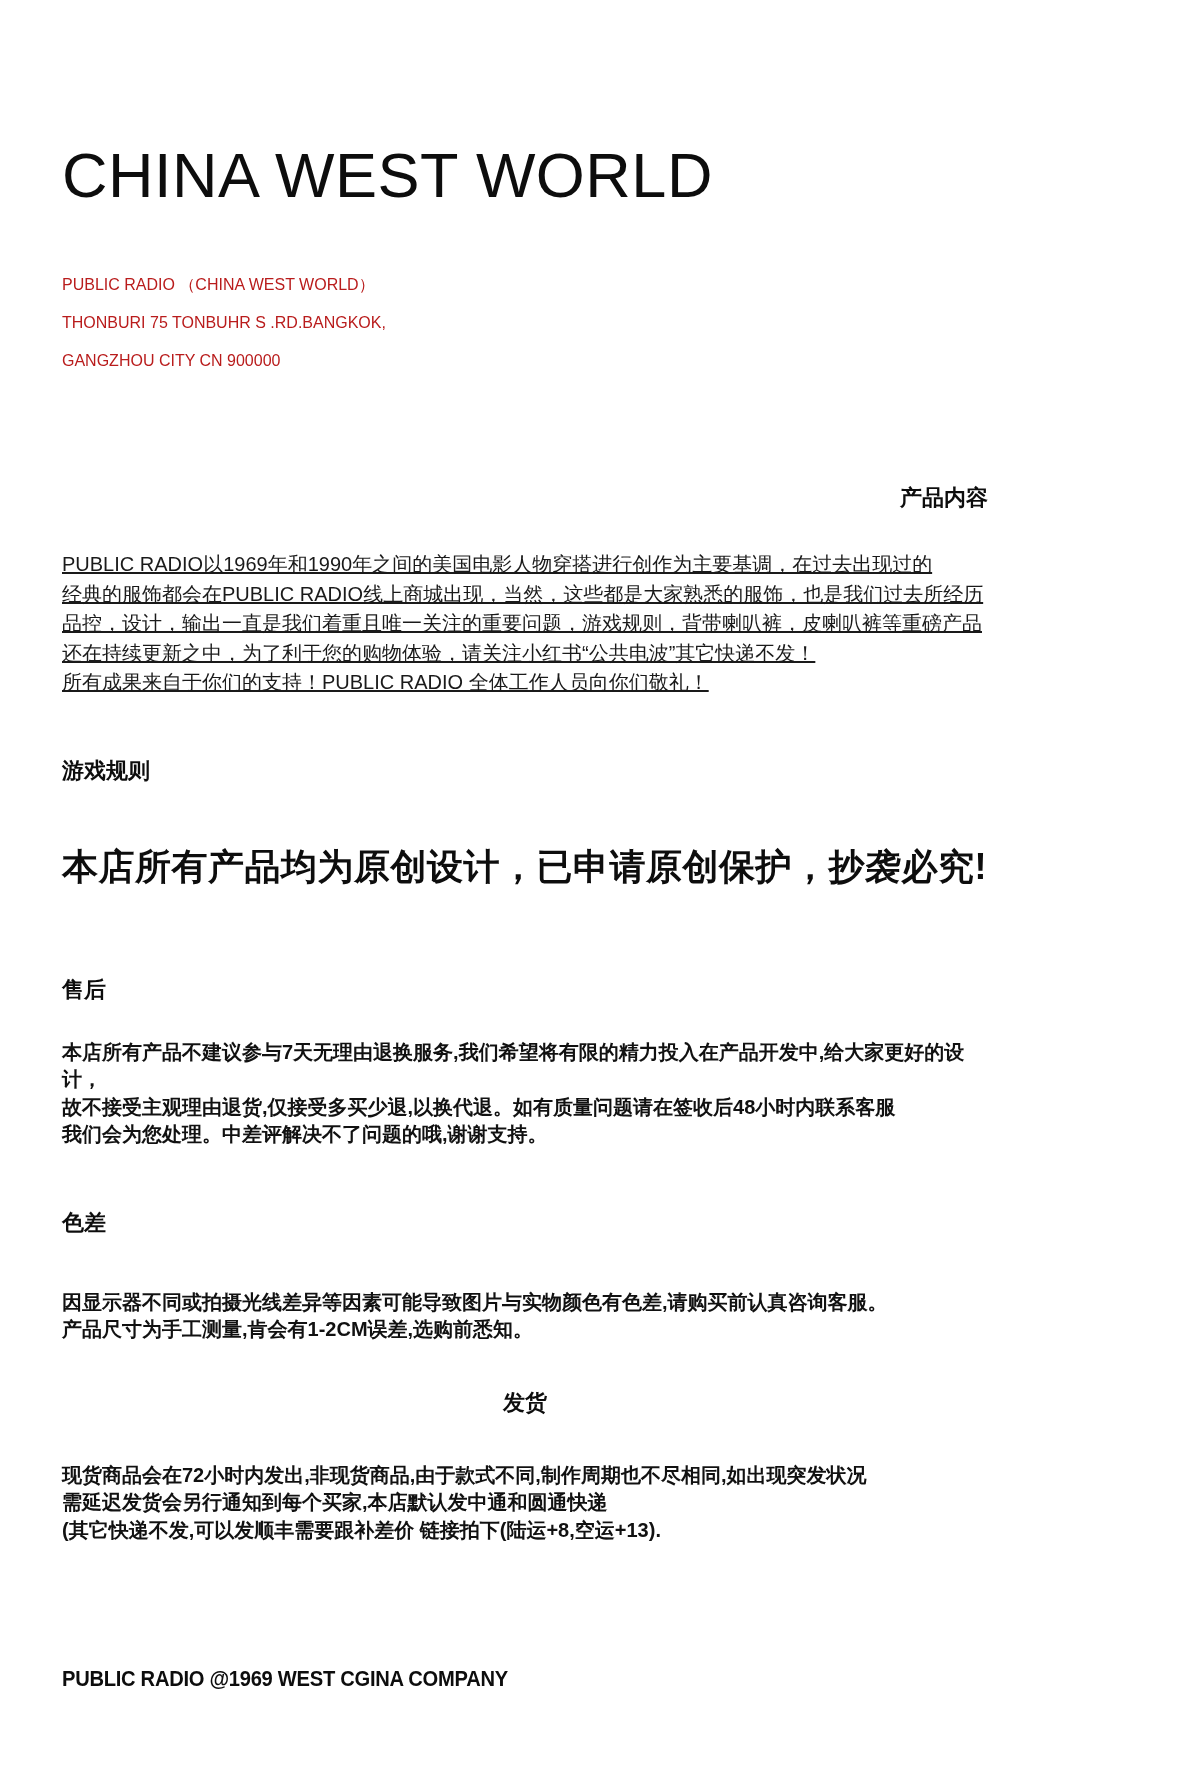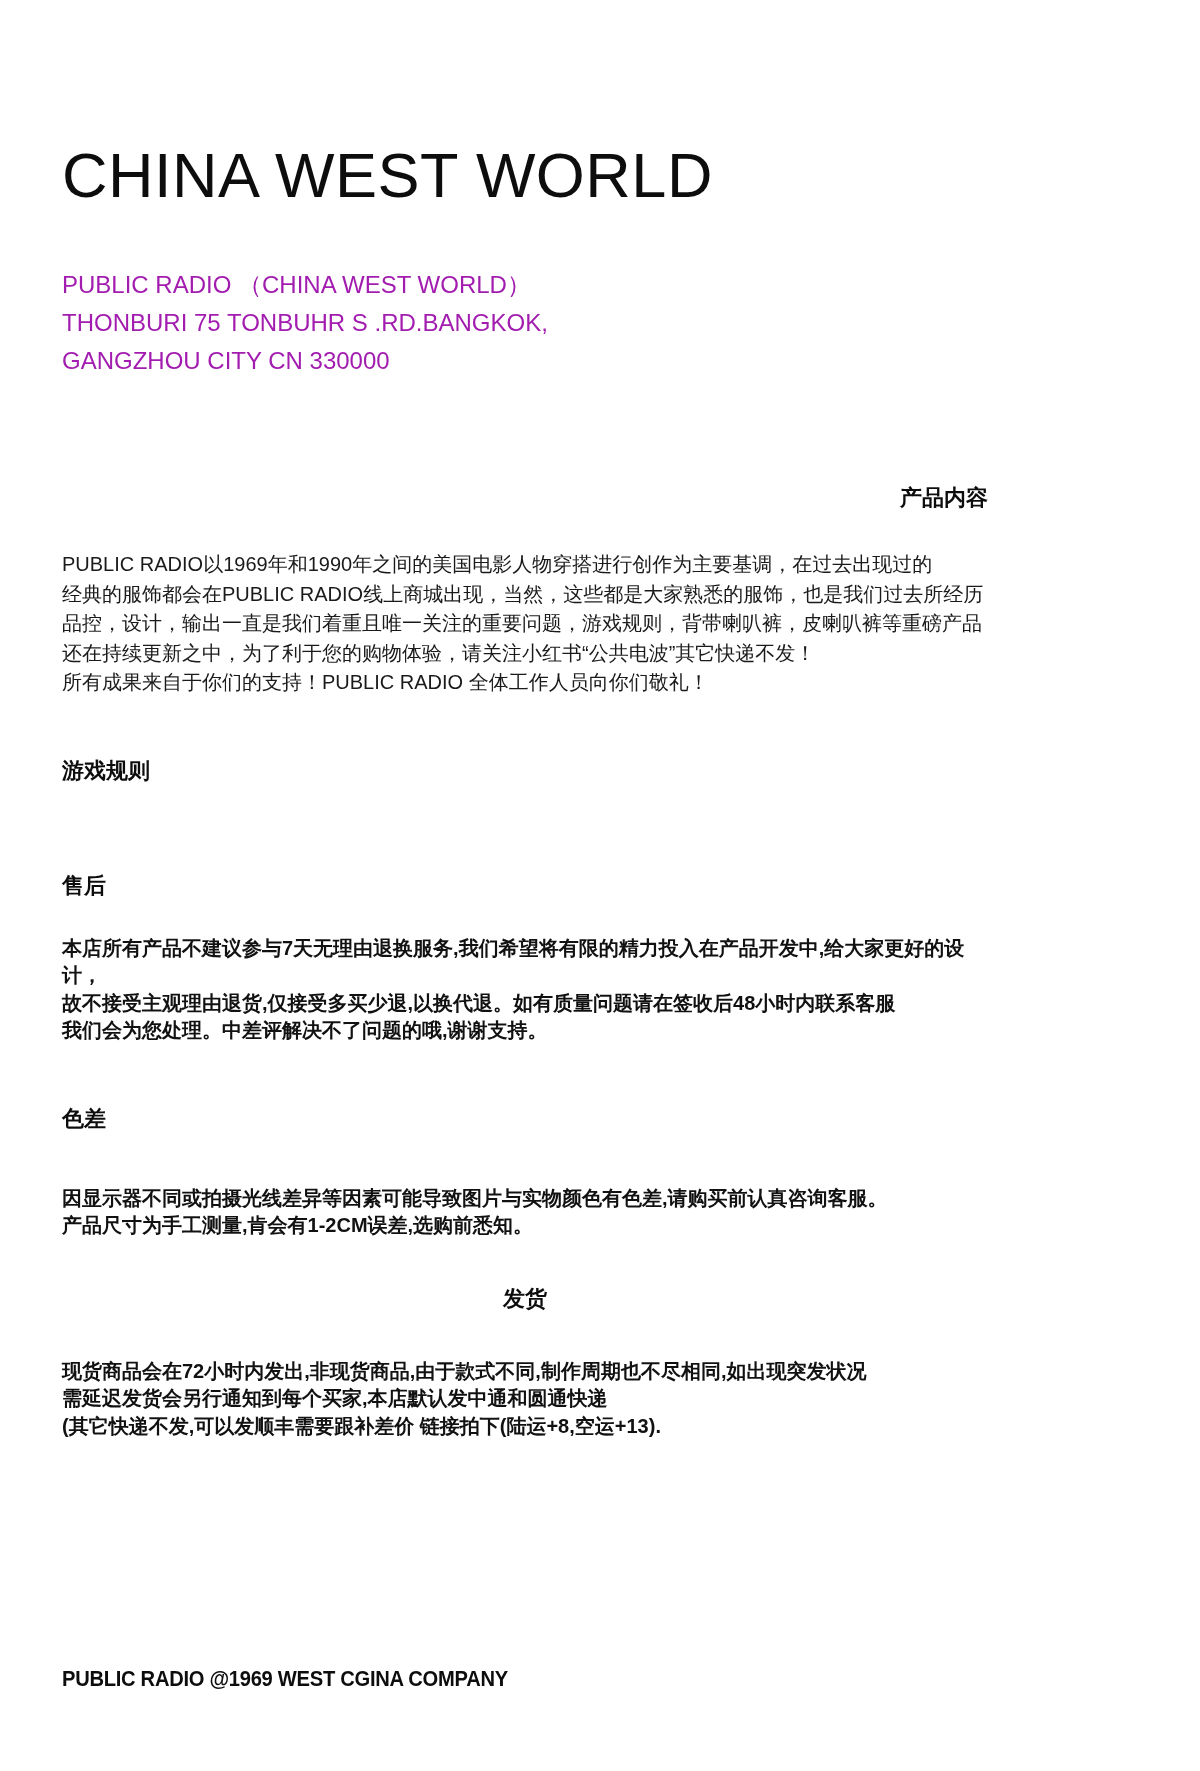--- a/index.html
+++ b/index.html
@@ -18,34 +18,34 @@
     margin-top: 138px;
     font-size: 63px;
     line-height: 74px;
     font-weight: 400;
     letter-spacing: 0.5px;
     color: #0d0d0d;
     white-space: nowrap;
   }
   .address { margin-top: 54px; }
   .address-line {
-    font-size: 24px;
+    font-size: 16px;
     line-height: 38px;
     font-weight: 400;
-    color: #a21caf;
+    color: #b91c1c;
   }
   .section-heading {
     font-size: 22px;
     line-height: 30px;
     font-weight: 700;
     color: #0d0d0d;
   }
   .h-product   { margin-top: 103px; text-align: right; }
   .para { font-size: 20px; color: #1a1a1a; }
-  .para-regular { margin-top: 37px; line-height: 29.5px; font-weight: 400; }
+  .para-regular { margin-top: 37px; line-height: 29.5px; font-weight: 400; text-decoration: underline; }
   .h-rules     { margin-top: 58px; }
   .statement {
     margin-top: 58px;
     font-size: 36px;
     line-height: 46px;
     font-weight: 800;
     letter-spacing: 0.5px;
     color: #0d0d0d;
     white-space: nowrap;
   }
@@ -77,33 +77,34 @@
 </head>
 <body>
 
 <div class="page">
 
   <div class="brand-title">CHINA WEST WORLD</div>
 
   <div class="address">
     <div class="address-line">PUBLIC RADIO （CHINA WEST WORLD）</div>
     <div class="address-line">THONBURI 75 TONBUHR S .RD.BANGKOK,</div>
-    <div class="address-line">GANGZHOU CITY CN 330000</div>
+    <div class="address-line">GANGZHOU CITY CN 900000</div>
   </div>
 
   <div class="section-heading h-product">产品内容</div>
   <div class="para para-regular">
     <div>PUBLIC RADIO以1969年和1990年之间的美国电影人物穿搭进行创作为主要基调，在过去出现过的</div>
     <div>经典的服饰都会在PUBLIC RADIO线上商城出现，当然，这些都是大家熟悉的服饰，也是我们过去所经历</div>
     <div>品控，设计，输出一直是我们着重且唯一关注的重要问题，游戏规则，背带喇叭裤，皮喇叭裤等重磅产品</div>
     <div>还在持续更新之中，为了利于您的购物体验，请关注小红书“公共电波”其它快递不发！</div>
     <div>所有成果来自于你们的支持！PUBLIC RADIO 全体工作人员向你们敬礼！</div>
   </div>
 
   <div class="section-heading h-rules">游戏规则</div>
+  <div class="statement">本店所有产品均为原创设计，已申请原创保护，抄袭必究!</div>
 
   <div class="section-heading h-aftersale">售后</div>
   <div class="para para-bold para-aftersale">
     <div>本店所有产品不建议参与7天无理由退换服务,我们希望将有限的精力投入在产品开发中,给大家更好的设计，</div>
     <div>故不接受主观理由退货,仅接受多买少退,以换代退。如有质量问题请在签收后48小时内联系客服</div>
     <div>我们会为您处理。中差评解决不了问题的哦,谢谢支持。</div>
   </div>
 
   <div class="section-heading h-color">色差</div>
   <div class="para para-bold para-color">

